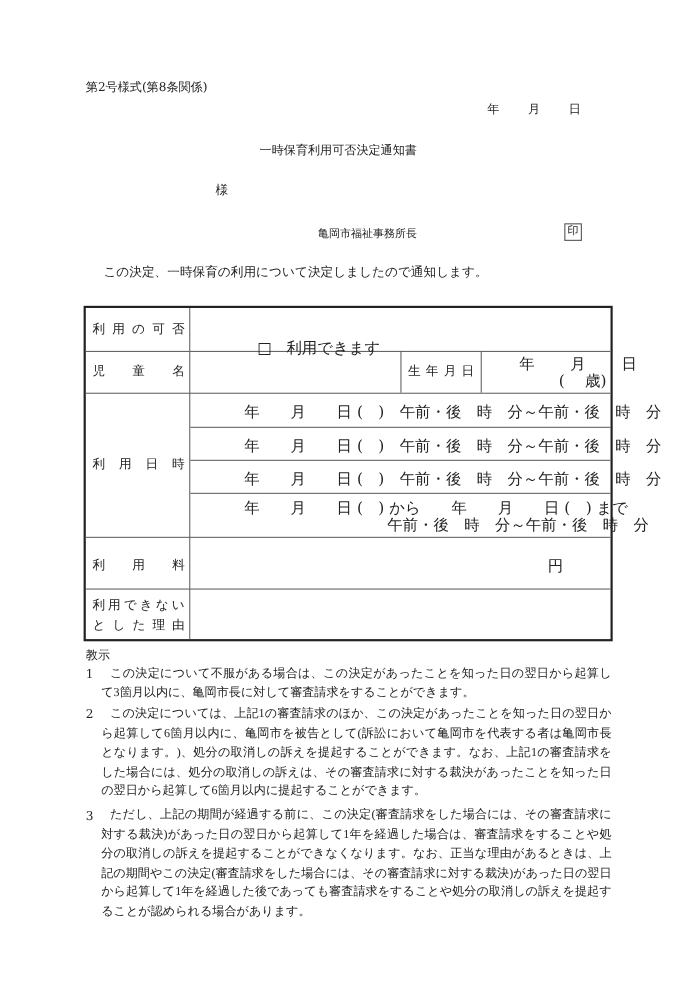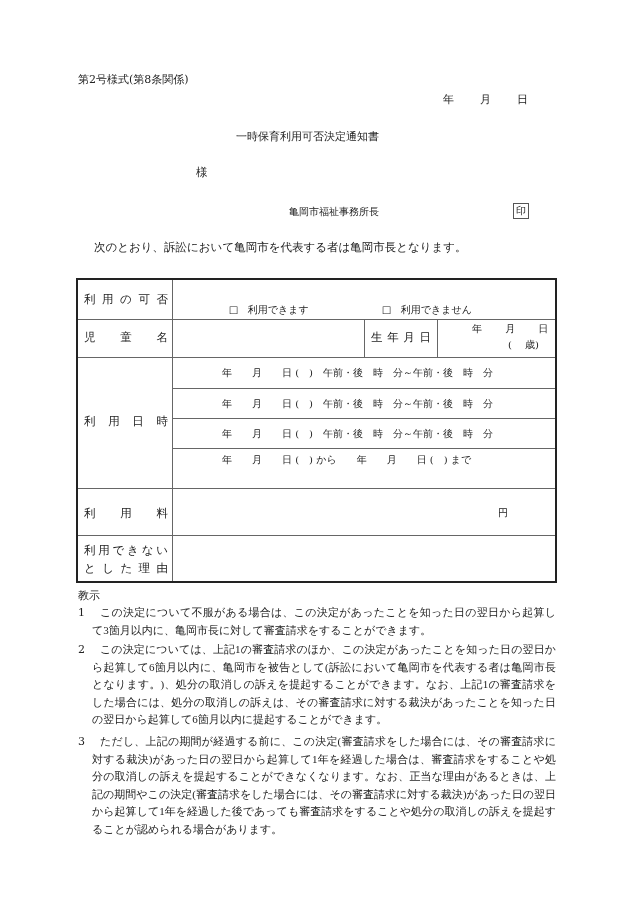--- a/index.html
+++ b/index.html
@@ -21,41 +21,41 @@
   #form-table {
     position: absolute; left: 76px; top: 278px; width: 481px; height: 305px;
     border: 2px solid #222; box-sizing: border-box;
   }
   .cell { position: absolute; box-sizing: border-box; }
   .hline { position: absolute; left: 0; right: 0; height: 0; border-top: 1px solid #666; }
   .hline.partial { left: 95px; }
   .vline { position: absolute; top: 0; width: 0; border-left: 1px solid #666; }
   .lbl { position: absolute; left: 6px; width: 84px; font-size: 11.5px; display: flex; justify-content: space-between; }
   .lbl span { display: inline-block; }
-  .row-text { position: absolute; font-size: 10px; white-space: pre; }
+  .row-text { position: absolute; font-size: 14px; white-space: pre; }
 
   #notes-heading { left: 78px; top: 588px; font-size: 11px; }
   .note { position: absolute; left: 78px; width: 478px; font-size: 11px; line-height: 17.6px; }
   .note .num { position: absolute; left: 0; top: 0; }
   .note .body { display: block; padding-left: 14px; text-indent: 8px; text-align: justify; font-family: Liberation Serif, serif; }
 </style>
 </head>
 <body>
 
 <div class="abs" id="form-number">第2号様式(第8条関係)</div>
 
 <div class="abs" id="date-line">
   <span>年</span><span style="width:26px"></span><span>月</span><span style="width:26px"></span><span>日</span>
 </div>
 
 <div class="abs" id="doc-title">一時保育利用可否決定通知書</div>
 <div class="abs" id="addressee">様</div>
 <div class="abs" id="issuer">亀岡市福祉事務所長</div>
 <div class="abs" id="seal">印</div>
-<div class="abs" id="intro">次のとおり、訴訟において亀岡市を代表する者は亀岡市長となります。</div>
+<div class="abs" id="intro">この決定、一時保育の利用について決定しましたので通知します。</div>
 
 <div id="form-table">
 
   <div class="hline" style="top:39px"></div>
   <div class="hline" style="top:77px"></div>
   <div class="hline partial" style="top:108px"></div>
   <div class="hline partial" style="top:138px"></div>
   <div class="hline partial" style="top:168px"></div>
   <div class="hline" style="top:208px"></div>
   <div class="hline" style="top:255px"></div>
@@ -66,23 +66,20 @@
 
   <div class="lbl" style="top:12px">
     <span>利</span>
     <span>用</span>
     <span>の</span>
     <span>可</span>
     <span>否</span>
   </div>
   <div class="row-text" style="left:138px; top:12px">
     <span>□</span>&nbsp;&nbsp;&nbsp;<span>利用できます</span>
-  </div>
-  <div class="row-text" style="left:291px; top:12px">
-    <span>□</span>&nbsp;&nbsp;&nbsp;<span>利用できません</span>
   </div>
 
   <div class="lbl" style="top:50px">
     <span>児</span>
     <span>童</span>
     <span>名</span>
   </div>
   <div class="cell" style="left:95px; top:40px; width:191px; height:37px"></div>
   <div class="lbl" style="top:50px; left:293px; width:60px">
     <span>生</span>
@@ -96,20 +93,21 @@
   <div class="lbl" style="top:134px">
     <span>利</span>
     <span>用</span>
     <span>日</span>
     <span>時</span>
   </div>
   <div class="row-text" style="left:144px; top:86px">年　　月　　日 (　)　午前・後　時　分～午前・後　時　分</div>
   <div class="row-text" style="left:144px; top:117px">年　　月　　日 (　)　午前・後　時　分～午前・後　時　分</div>
   <div class="row-text" style="left:144px; top:147px">年　　月　　日 (　)　午前・後　時　分～午前・後　時　分</div>
   <div class="row-text" style="left:144px; top:173px">年　　月　　日 (　) から　　年　　月　　日 (　) まで</div>
+  <div class="row-text" style="left:274px; top:189px">午前・後　時　分～午前・後　時　分</div>
 
   <div class="lbl" style="top:226px">
     <span>利</span>
     <span>用</span>
     <span>料</span>
   </div>
   <div class="cell" style="left:95px; top:209px; width:320px; height:46px"></div>
   <div class="row-text" style="left:420px; top:226px">円</div>
 
   <div class="lbl" style="top:263px">

